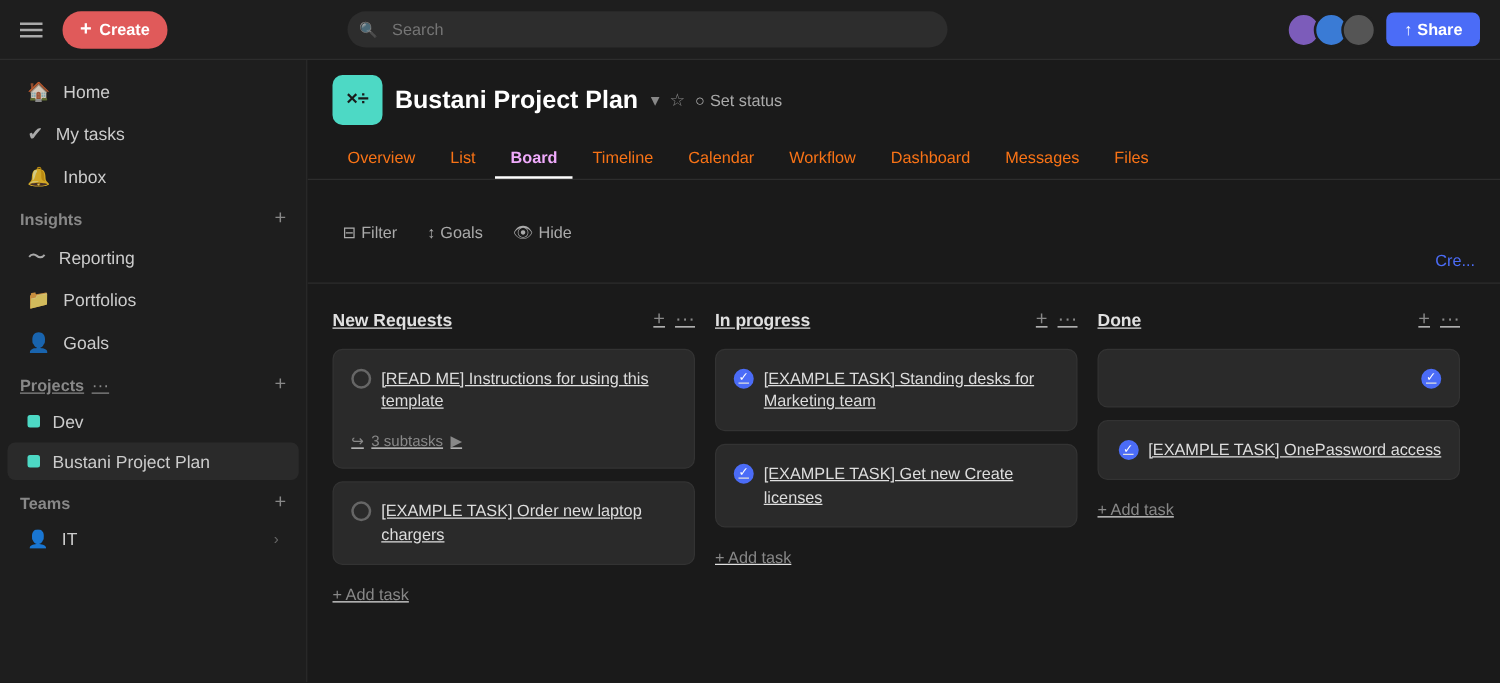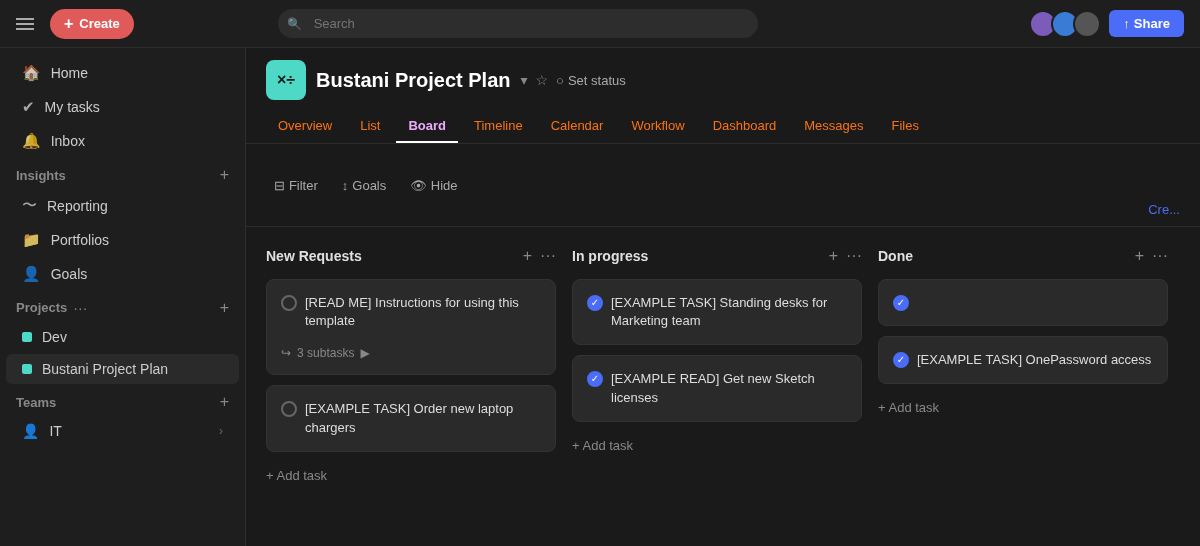--- a/index.html
+++ b/index.html
@@ -52,28 +52,28 @@
     .tab.active { color: #f0abfc; border-bottom-color: #fff; font-weight: bold; }
 
     
     .toolbar { display: flex; align-items: center; gap: 8px; padding: 8px 20px; border-bottom: 1px solid #2d2d2d; }
     .toolbar-btn { background: none; border: none; color: #aaa; cursor: pointer; font-size: 13px; display: flex; align-items: center; gap: 4px; padding: 4px 8px; border-radius: 4px; }
     .toolbar-right { margin-left: auto; margin-top: 48px; }
     .toolbar-cre { color: #4b6cf7; font-size: 13px; cursor: pointer; }
 
     
     .board { display: flex; gap: 16px; padding: 16px 20px; overflow-x: auto; flex: 1; }
-    .column { width: 290px; flex-shrink: 0; display: flex; flex-direction: column; gap: 10px; }
+    .column { width: 290px; flex-shrink: 0; display: flex; flex-direction: column; gap: 10px; text-decoration: underline; }
     .column-header { display: flex; align-items: center; justify-content: space-between; padding: 4px 0; }
     .column-title { font-size: 14px; font-weight: 600; color: #e0e0e0; }
     .column-header-actions { display: flex; align-items: center; gap: 8px; }
     .col-btn { background: none; border: none; color: #888; cursor: pointer; font-size: 16px; }
 
     .card { background: #2a2a2a; border-radius: 8px; padding: 14px; cursor: pointer; border: 1px solid #333; }
-    .card-title { font-size: 13px; color: #ddd; display: flex; align-items: flex-start; gap: 8px; line-height: 1.4; }
+    .card-title { font-size: 13px; color: #ddd; display: flex; align-items: flex-start; gap: 8px; line-height: 1.4; justify-content: flex-end; }
     .card-meta { display: flex; align-items: center; gap: 6px; margin-top: 8px; padding-top: 8px; font-size: 12px; color: #888; }
     .add-task-btn { background: none; border: none; color: #888; cursor: pointer; font-size: 13px; padding: 6px 0; display: flex; align-items: flex-start; gap: 4px; }
 
     .circle-check { width: 16px; height: 16px; border-radius: 50%; border: 2px solid #666; display: inline-flex; align-items: center; justify-content: center; flex-shrink: 0; margin-top: 1px; }
     .circle-check.done { border-color: #4b6cf7; background: #4b6cf7; color: white; font-size: 10px; }
     .circle-check.inprog { border-color: #666; }
   </style>
 </head>
 <body>
 
@@ -133,21 +133,21 @@
     <div class="sidebar-item">
       <span class="icon">📁</span>
       <span>Portfolios</span>
     </div>
     <div class="sidebar-item">
       <span class="icon">👤</span>
       <span>Goals</span>
     </div>
 
     <div class="sidebar-section-header">
-      <div style="display:flex;align-items:flex-start;gap:6px;">
+      <div style="display:flex;align-items:flex-end;gap:6px;text-decoration:underline;">
         <span>Projects</span>
         <button class="dots-btn">···</button>
       </div>
       <button class="plus-btn">+</button>
     </div>
     <div class="sidebar-item">
       <div class="project-dot" style="background:#4dd9c5;"></div>
       <span>Dev</span>
     </div>
     <div class="sidebar-item" style="background:#2a2a2a;">
@@ -256,21 +256,21 @@
         </div>
         <div class="card">
           <div class="card-title">
             <div class="circle-check done">✓</div>
             <span>[EXAMPLE TASK] Standing desks for Marketing team</span>
           </div>
         </div>
         <div class="card">
           <div class="card-title">
             <div class="circle-check done">✓</div>
-            <span>[EXAMPLE READ] Get new Sketch licenses</span>
+            <span>[EXAMPLE TASK] Get new Create licenses</span>
           </div>
         </div>
         <button class="add-task-btn">
           <span>+ Add task</span>
         </button>
       </div>
 
       <div class="column">
         <div class="column-header">
           <span class="column-title">Done</span>

